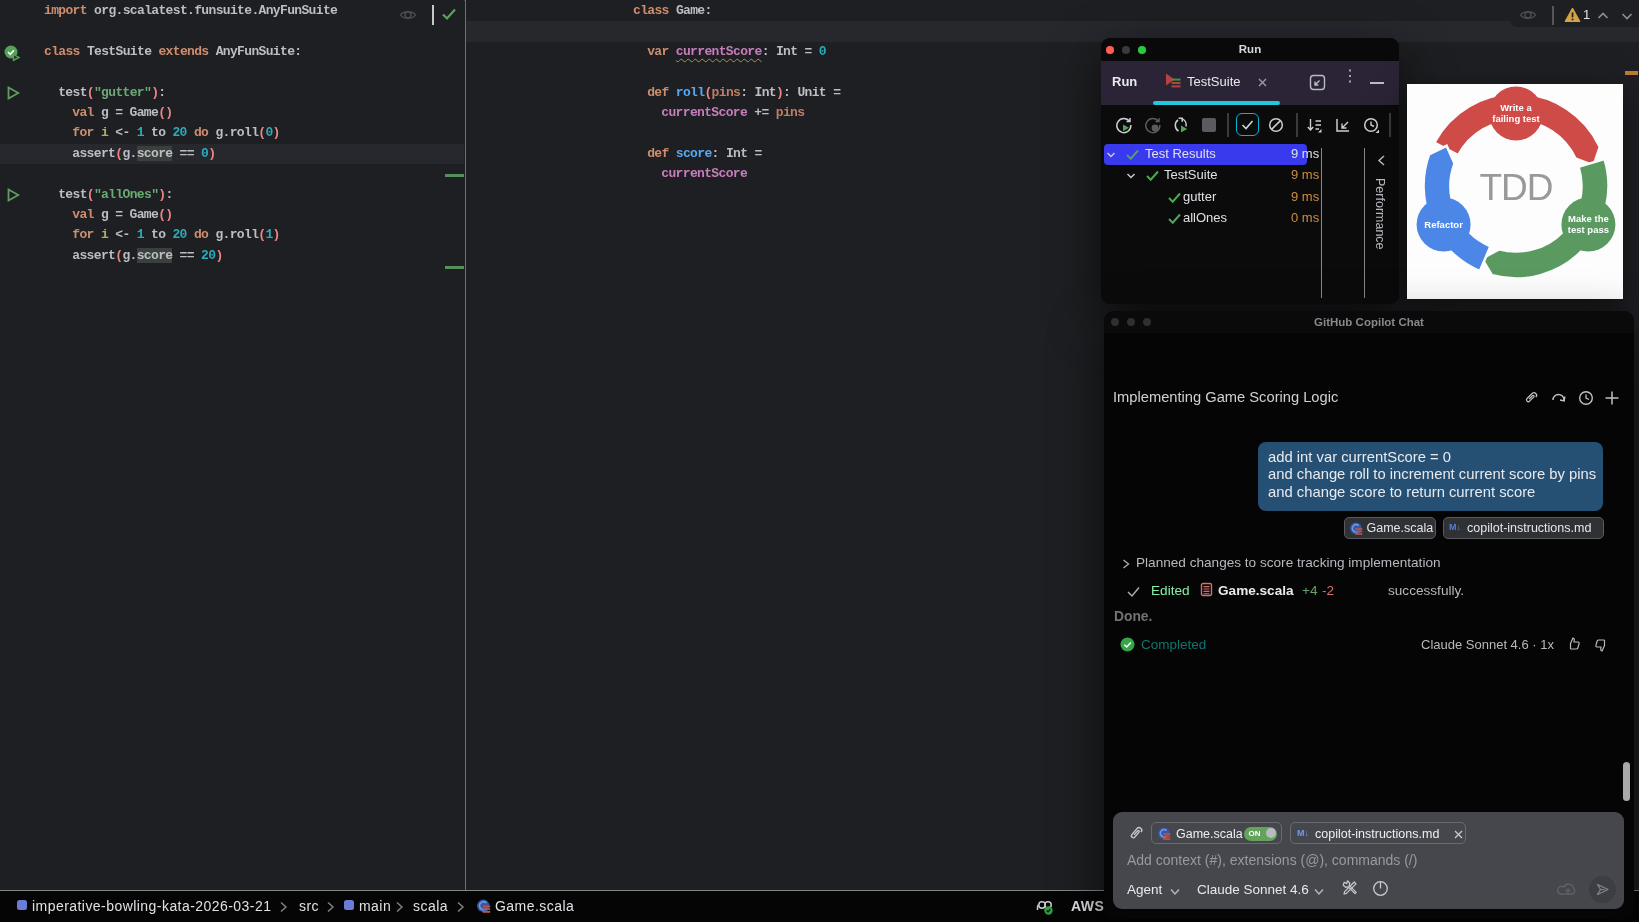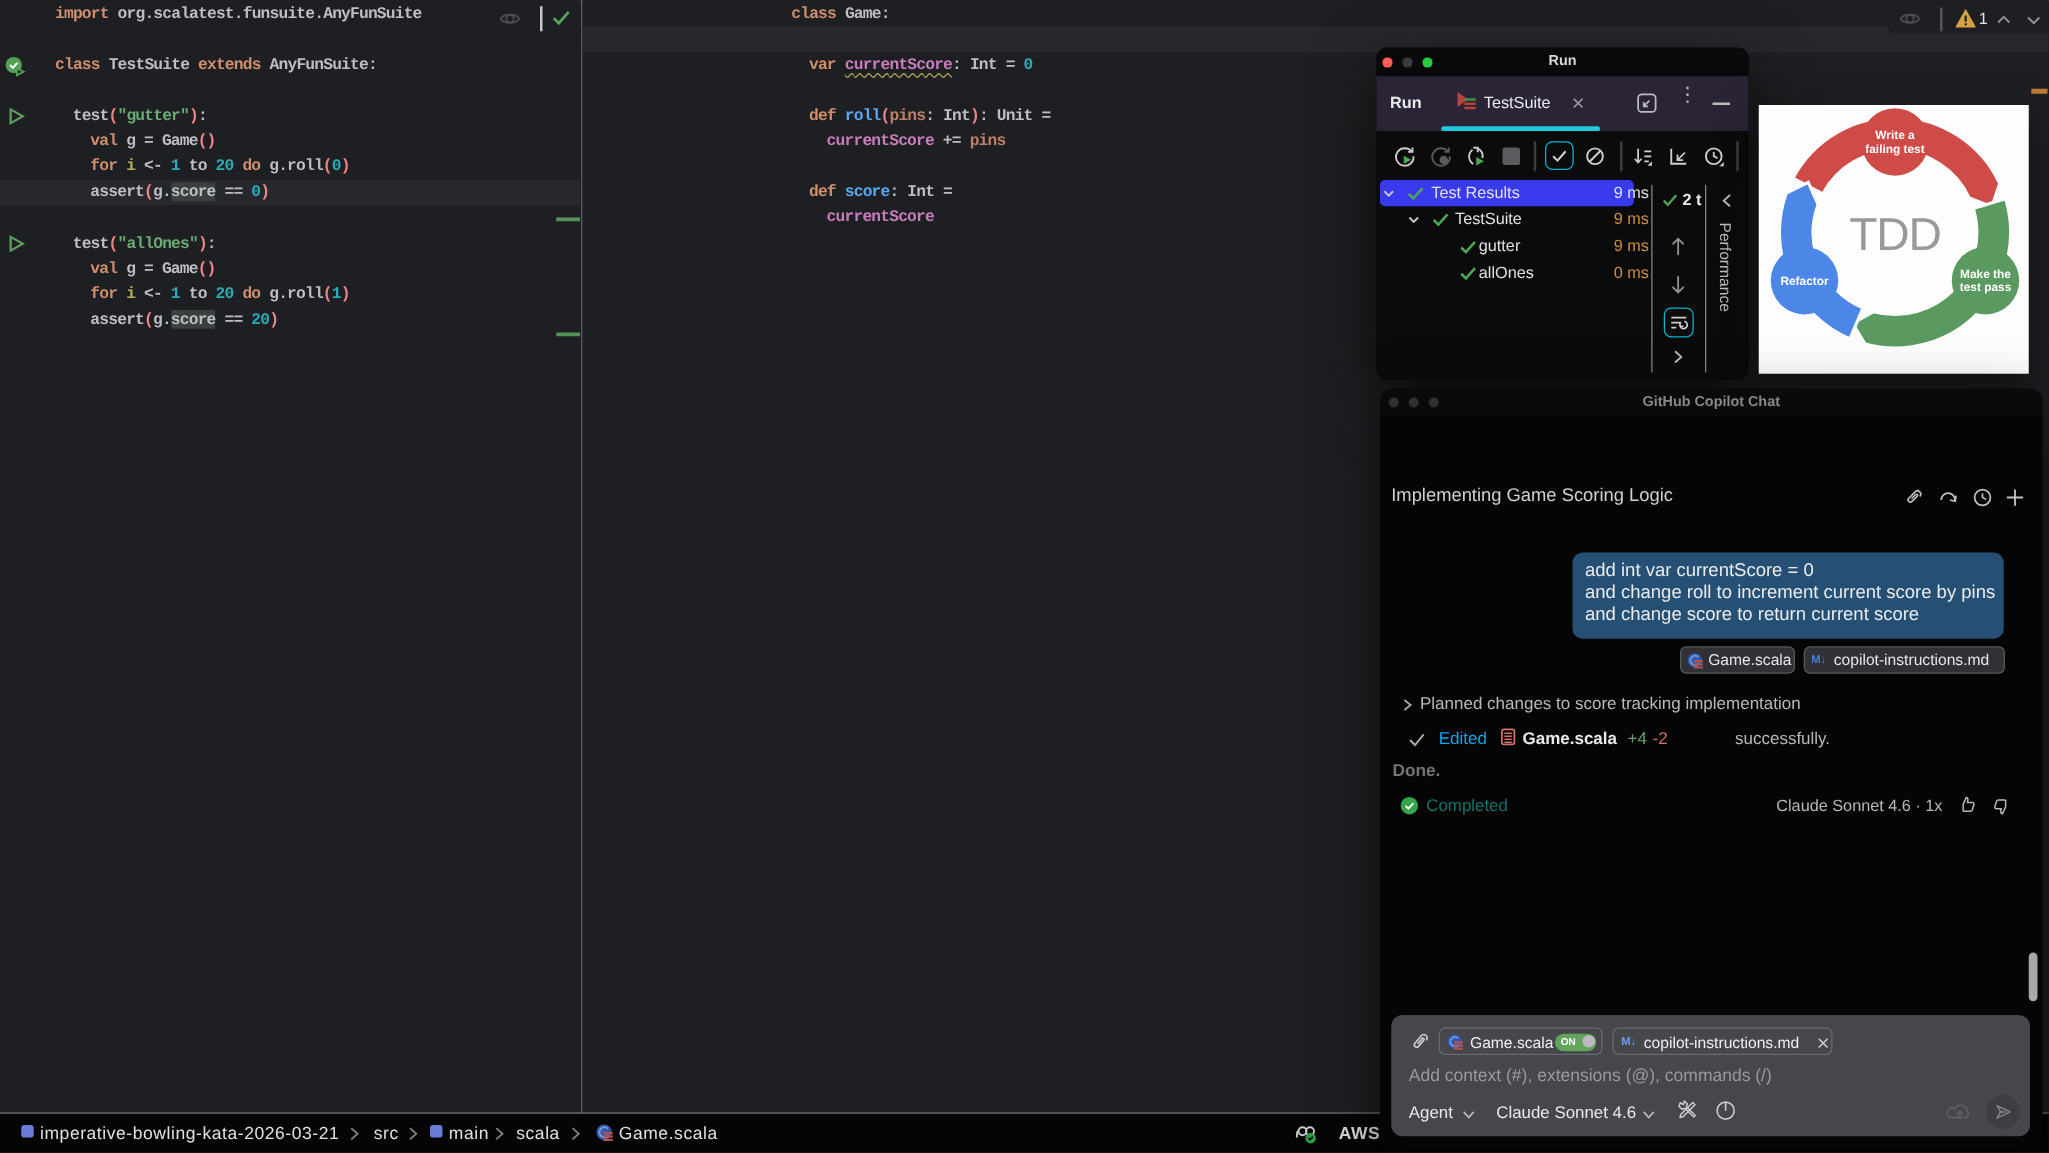--- a/index.html
+++ b/index.html
@@ -241,40 +241,20 @@
     <div class="abs" style="left:190px;top:43.5px;color:#d08d3f;">9 ms</div>
     <svg class="abs" style="left:66px;top:66px;" width="15" height="15" viewBox="0 0 15 15">
         <path d="M2 8 L5.7 11.7 L13 3.5" stroke="#4da652" stroke-width="2" fill="none"></path>
       </svg>
     <div class="abs" style="left:82px;top:65px;">allOnes</div>
     <div class="abs" style="left:190px;top:65px;color:#d08d3f;">0 ms</div>
   </div>
   <div class="abs" style="left:220px;top:110px;width:1.2px;height:150px;background:#87888b;"></div>
 
   <svg class="abs" style="left:228px;top:14 9px;" width="14" height="14" viewBox="0 0 14 14"></svg>
-  <div class="abs" style="left:220px;top:107px;width:43px;height:159px;">
-    <svg class="abs" style="left:8px;top:8px;" width="14" height="14" viewBox="0 0 14 14">
-        <path d="M2 7.5 L5.3 10.8 L12 3.2" stroke="#4da652" stroke-width="1.9" fill="none"></path>
-      </svg>
-    <div class="abs" style="left:25px;top:7px;color:#e8e9ec;font-size:13px;font-weight:bold;white-space:nowrap;">2 t</div>
-    <svg class="abs" style="left:13px;top:44px;" width="17" height="17" viewBox="0 0 17 17">
-        <path d="M8.5 15 L8.5 2 M4 6.5 L8.5 2 L13 6.5" stroke="#8e9094" stroke-width="1.5" fill="none"></path>
-      </svg>
-    <svg class="abs" style="left:13px;top:74px;" width="17" height="17" viewBox="0 0 17 17">
-        <path d="M8.5 2 L8.5 15 M4 10.5 L8.5 15 L13 10.5" stroke="#8e9094" stroke-width="1.5" fill="none"></path>
-      </svg>
-    <div class="abs" style="left:10px;top:101px;width:24px;height:24px;border:1.6px solid #00b8d4;border-radius:6px;"></div>
-    <svg class="abs" style="left:14px;top:105px;" width="16" height="16" viewBox="0 0 16 16">
-      <path d="M2 4 L14 4 M2 8 L10 8 M2 12 L6 12" stroke="#cdced2" stroke-width="1.4"></path>
-      <path d="M12.5 7 A3 3 0 1 1 9 11 M9 11 L9 8.2 M9 11 L11.8 11" stroke="#cdced2" stroke-width="1.3" fill="none"></path>
-    </svg>
-    <svg class="abs" style="left:15px;top:134px;" width="13" height="13" viewBox="0 0 13 13">
-        <path d="M4 2 L9 6.5 L4 11" stroke="#babcc1" stroke-width="1.5" fill="none"></path>
-      </svg>
-  </div>
   <div class="abs" style="left:263px;top:110px;width:1.2px;height:150px;background:#87888b;"></div>
 
   <svg class="abs" style="left:274px;top:116px;" width="13" height="13" viewBox="0 0 13 13">
       <path d="M9 2 L4 6.5 L9 11" stroke="#babcc1" stroke-width="1.5" fill="none"></path>
     </svg>
   <div class="abs" style="left:272px;top:140px;color:#babdc2;font-size:12.5px;writing-mode:vertical-rl;">Performance</div>
 </div>
 
 <div class="abs" style="left:1407px;top:84px;width:216px;height:215px;background:#fdfdfd;box-shadow:0 10px 30px rgba(0,0,0,0.5);">
   <svg width="216" height="215" viewBox="0 0 216 215">
@@ -342,21 +322,21 @@
     </div>
 
     <svg class="abs" style="left:16px;top:180px;" width="12" height="12" viewBox="0 0 12 12">
         <path d="M3.5 2 L8.5 6 L3.5 10" stroke="#a9abb0" stroke-width="1.4" fill="none"></path>
       </svg>
     <div class="abs" style="left:32px;top:177px;font-size:13.6px;color:#b7b9be;">Planned changes to score tracking implementation</div>
 
     <svg class="abs" style="left:22px;top:206px;" width="15" height="15" viewBox="0 0 15 15">
         <path d="M2 8 L6 12 L13 3.5" stroke="#a9abb0" stroke-width="1.5" fill="none"></path>
       </svg>
-    <div class="abs" style="left:47px;top:204.5px;font-size:13.6px;color:#0ea5e9;text-align:right;">Edited</div>
+    <div class="abs" style="left:47px;top:204.5px;font-size:13.6px;color:#86efac;text-align:right;">Edited</div>
     <svg class="abs" style="left:96px;top:204px;" width="13" height="15" viewBox="0 0 13 15">
       <rect x="1.5" y="1.5" width="10" height="12" rx="1.5" fill="none" stroke="#d6706b" stroke-width="1.4"></rect>
       <path d="M3.5 4.6 L9.5 4.6 M3.5 7 L9.5 7 M3.5 9.4 L9.5 9.4 M3.5 11.8 L9.5 11.8" stroke="#d6706b" stroke-width="1.1"></path>
     </svg>
     <div class="abs" style="left:114px;top:204.5px;font-size:13.6px;font-weight:bold;color:#e8e9ec;">Game.scala</div>
     <div class="abs" style="left:198px;top:204.5px;font-size:13.6px;color:#66a269;">+4</div>
     <div class="abs" style="left:218px;top:204.5px;font-size:13.6px;color:#d6706b;">-2</div>
     <div class="abs" style="left:240px;top:204.5px;font-size:13.6px;color:#b7b9be;margin-left:44px;">successfully.</div>
 
     <div class="abs" style="left:10px;top:231px;font-size:13.8px;font-weight:bold;color:#737373;">Done.</div>

